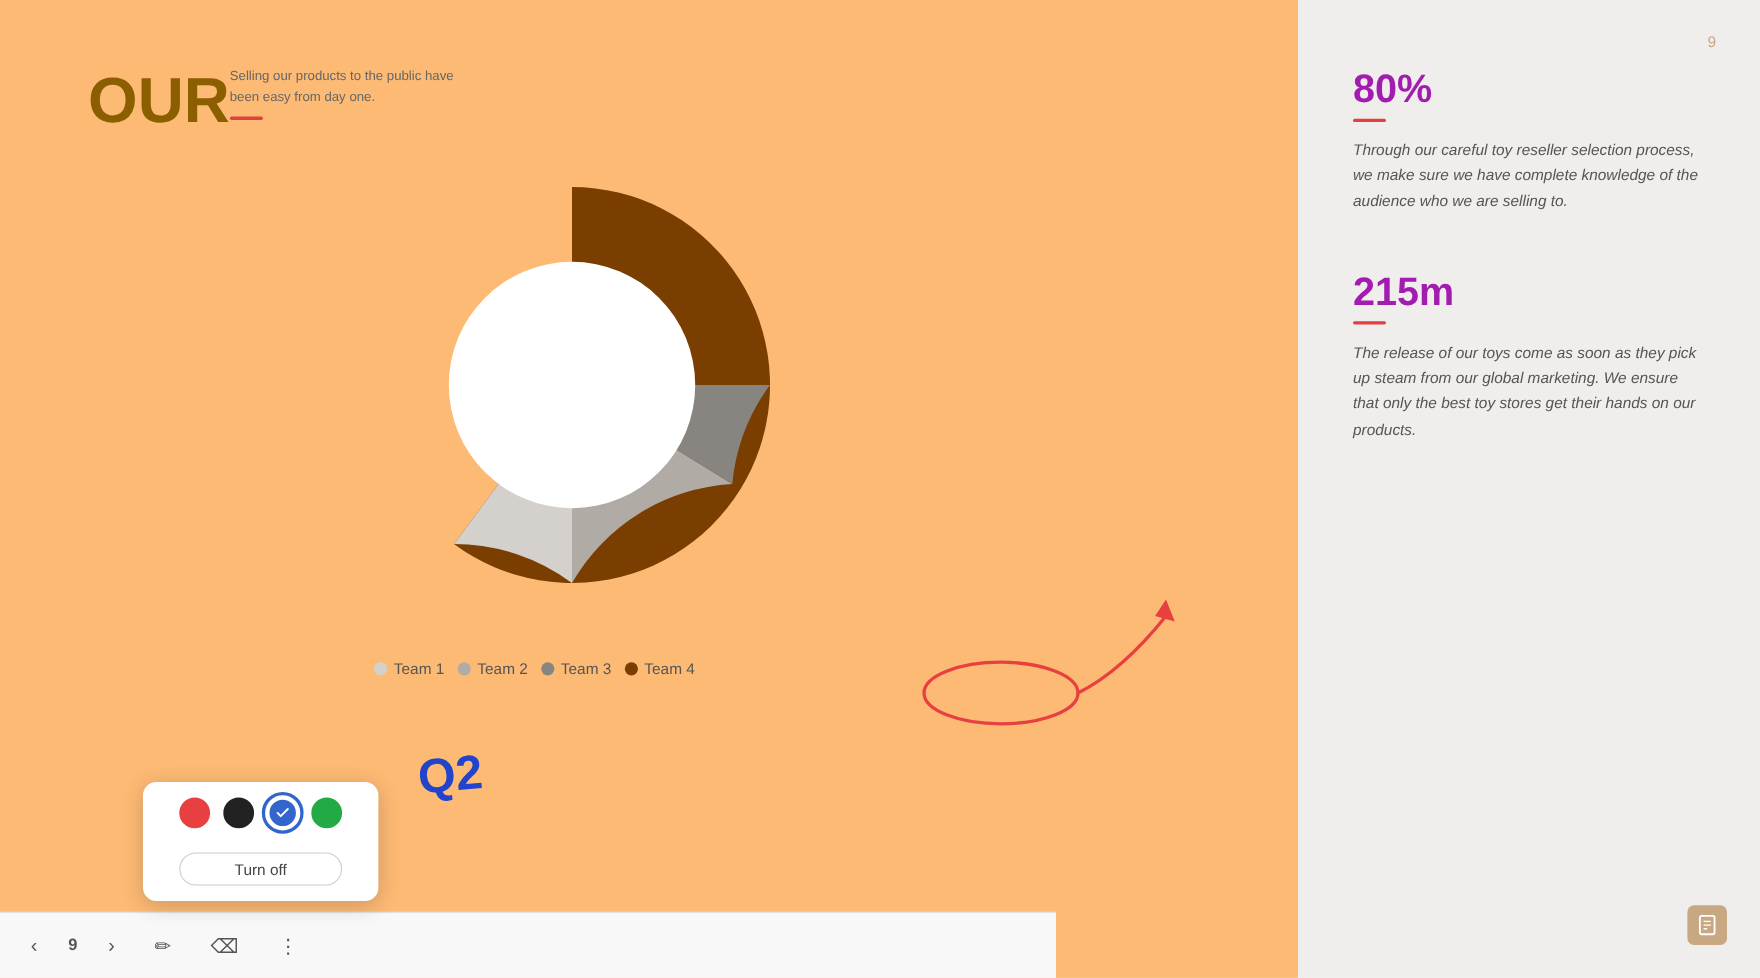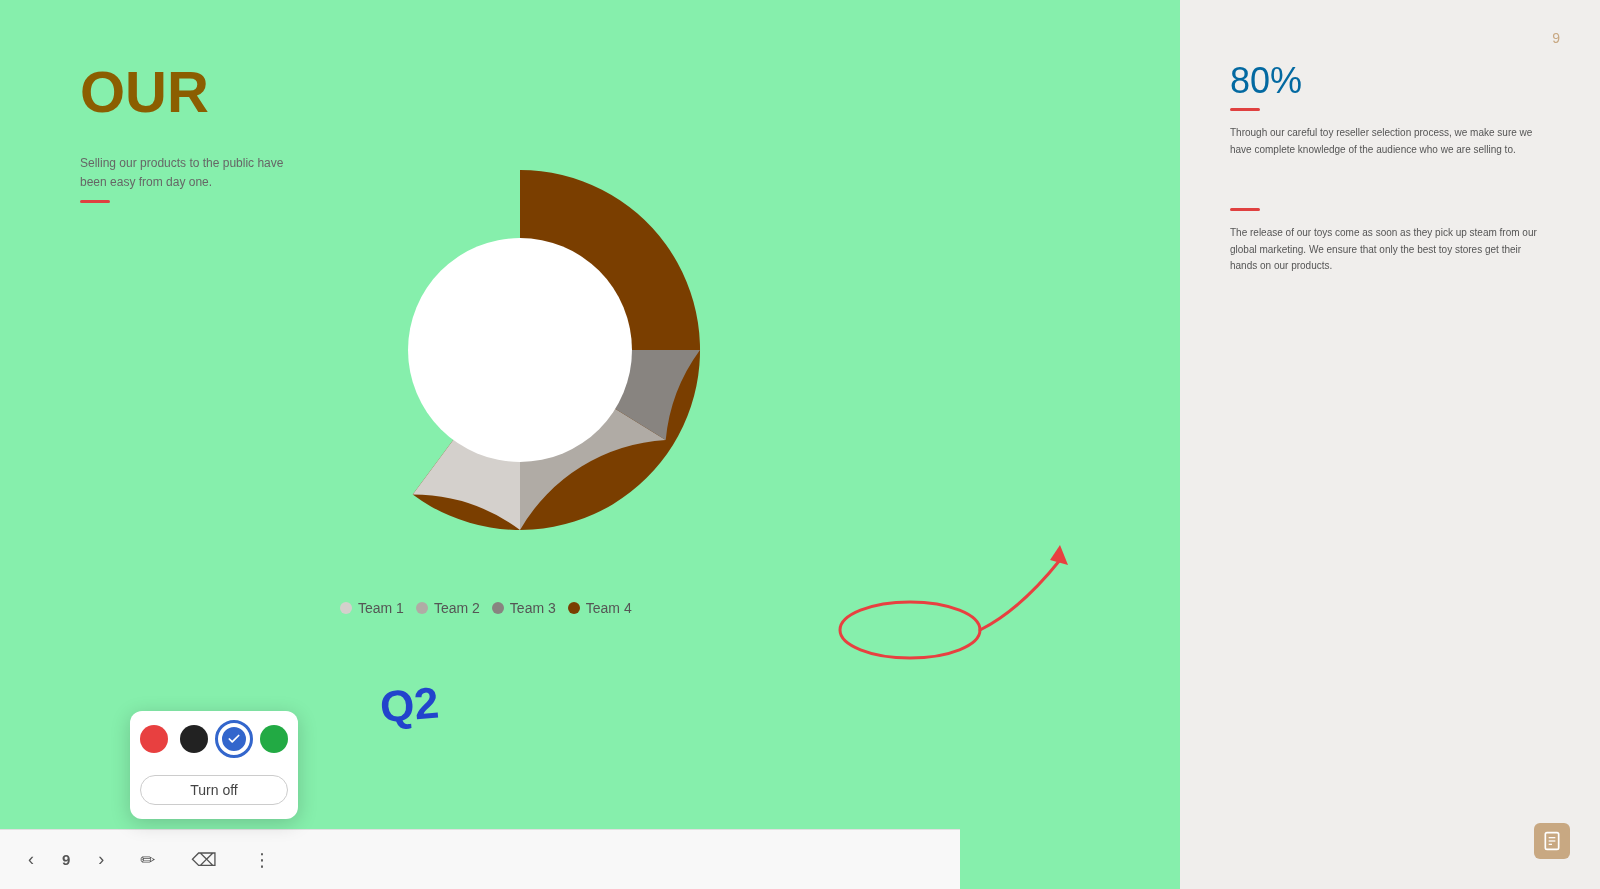--- a/index.html
+++ b/index.html
@@ -15,24 +15,24 @@
     
     .main-container {
       display: flex;
       width: 100%;
       height: 100%;
     }
 
     
     .slide-area {
       flex: 1;
-      background: #86efac;
+      background: #fdba74;
       position: relative;
       display: flex;
-      flex-direction: column;
+      flex-direction: row;
       padding: 60px 60px 0 80px;
     }
 
     
     .right-panel {
       width: 420px;
       background: #f0eeec;
       position: relative;
       padding: 60px 50px;
       display: flex;
@@ -131,38 +131,39 @@
       pointer-events: none;
     }
 
     
     .stat-block {
       margin-bottom: 50px;
     }
 
     .stat-value {
       font-size: 36px;
-      font-weight: 400;
-      color: #0369a1;
+      font-weight: 700;
+      color: #a21caf;
       margin-bottom: 6px;
     }
 
     .stat-underline {
       width: 30px;
       height: 3px;
       background: #e04040;
       border-radius: 2px;
       margin-bottom: 14px;
     }
 
     .stat-description {
-      font-size: 10px;
+      font-size: 14px;
       color: #555;
       line-height: 1.65;
       max-width: 320px;
+      font-style: italic;
     }
 
     
     .bottom-toolbar {
       position: absolute;
       bottom: 0;
       left: 0;
       width: 960px;
       height: 60px;
       background: #f8f8f8;
@@ -196,21 +197,21 @@
     }
 
     
     .color-picker {
       position: absolute;
       bottom: 70px;
       left: 130px;
       background: #fff;
       border-radius: 12px;
       box-shadow: 0 4px 20px rgba(0,0,0,0.18);
-      padding: 14px 10px;
+      padding: 14px 33px;
       display: flex;
       flex-direction: column;
       gap: 22px;
       z-index: 100;
     }
 
     .color-dots {
       display: flex;
       gap: 12px;
       align-items: center;
@@ -353,20 +354,21 @@
 
     <span class="page-number-top">9</span>
 
     <div class="stat-block">
       <div class="stat-value">80%</div>
       <div class="stat-underline"></div>
       <div class="stat-description">Through our careful toy reseller selection process, we make sure we have complete knowledge of the audience who we are selling to.</div>
     </div>
 
     <div class="stat-block">
+      <div class="stat-value">215m</div>
       <div class="stat-underline"></div>
       <div class="stat-description">The release of our toys come as soon as they pick up steam from our global marketing. We ensure that only the best toy stores get their hands on our products.</div>
     </div>
 
     <div class="page-number-bottom">
       <svg viewBox="0 0 24 24" fill="none" stroke="white" stroke-width="2">
         <rect x="4" y="2" width="16" height="20" rx="2" stroke="white" stroke-width="2" fill="none"></rect>
         <line x1="8" y1="8" x2="16" y2="8" stroke="white" stroke-width="1.5"></line>
         <line x1="8" y1="12" x2="16" y2="12" stroke="white" stroke-width="1.5"></line>
         <line x1="8" y1="16" x2="12" y2="16" stroke="white" stroke-width="1.5"></line>

